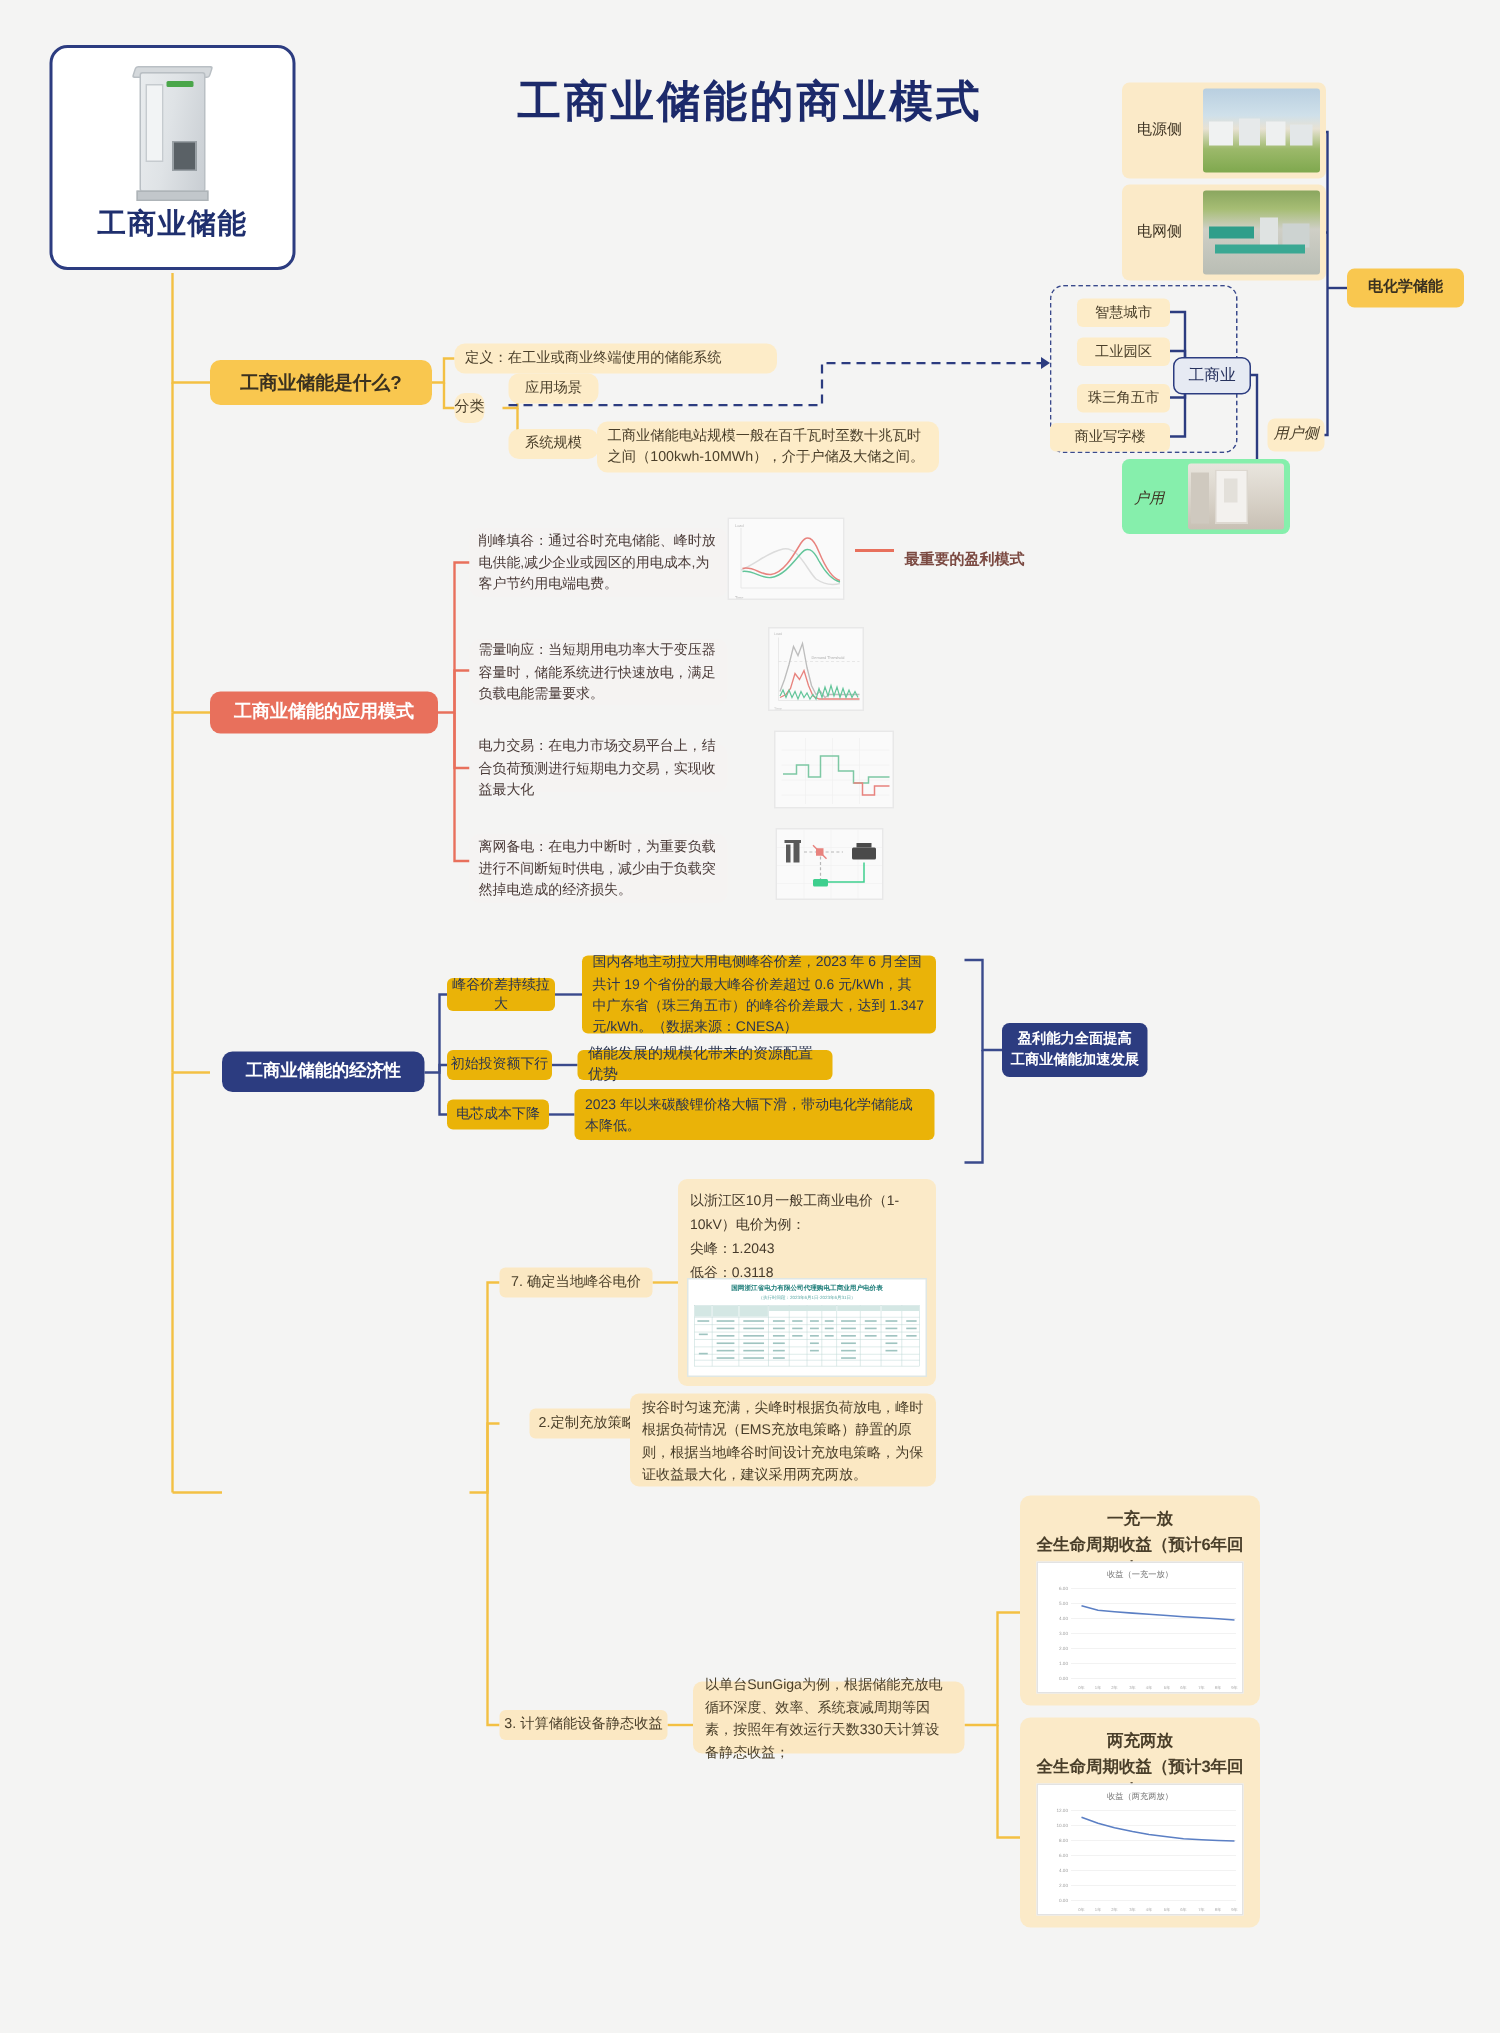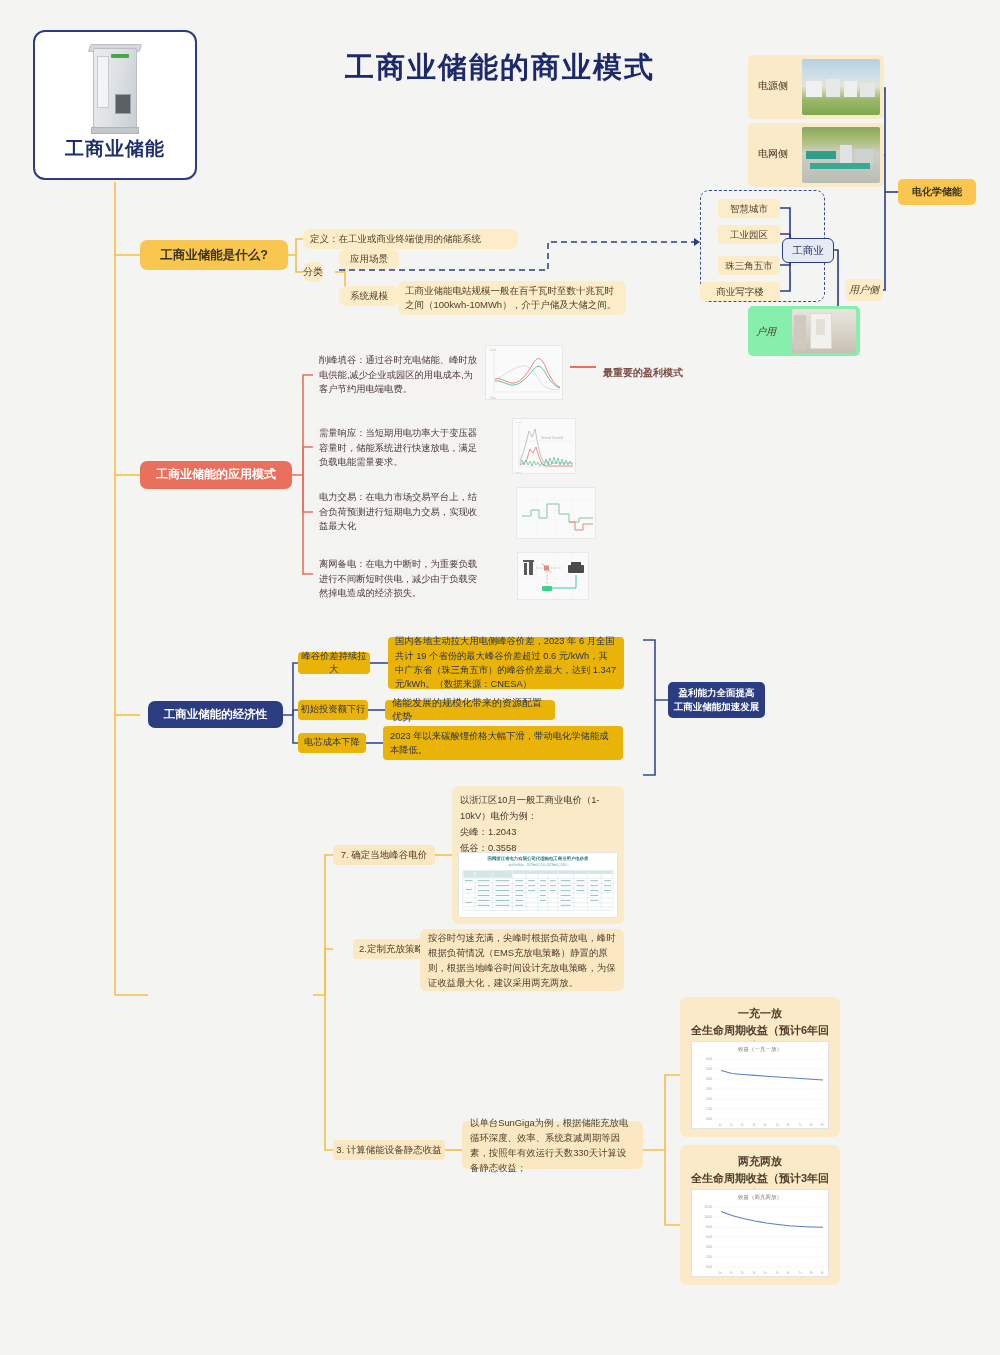--- a/index.html
+++ b/index.html
@@ -344,21 +344,21 @@
 
   <div class="pill b-strong" style="left:668px; top:682px; width:97px; height:36px; font-size:9.5px; line-height:1.5; border-radius:5px;">盈利能力全面提高
 工商业储能加速发展</div>
 
 
   <div class="pill y-soft2" style="left:333px; top:845px; width:102px; height:20px; font-size:9.5px; border-radius:4px;">7. 确定当地峰谷电价</div>
 
   <div class="card-yellow" style="left:452px; top:786px; width:172px; height:138px; background:#fbeac8; border-radius:6px;">
     <div style="position:absolute; left:8px; top:7px; width:158px; font-size:9.3px; color:#44392a; line-height:1.72; white-space:pre-line;">以浙江区10月一般工商业电价（1-10kV）电价为例：
 尖峰：1.2043
-低谷：0.3558</div>
+低谷：0.3118</div>
     <div style="position:absolute; left:6px; top:66px; width:160px; height:66px; background:#ffffff; border:1px solid #dfe7e5; overflow:hidden;">
       <div style="text-align:center; font-size:4.4px; font-weight:700; color:#1b7c78; margin-top:3px;">国网浙江省电力有限公司代理购电工商业用户电价表</div>
       <div style="text-align:center; font-size:3px; color:#5aa8a4; margin-top:1.5px;">（执行时间段：2023年6月1日-2023年6月31日）</div>
       <svg viewBox="0 0 160 44" width="158" height="44" style="margin-top:2px;">
         <g stroke="#bfd9d6" stroke-width="0.35" fill="none">
           <rect x="4" y="1" width="152" height="41"></rect>
           <line x1="4" y1="9" x2="156" y2="9"></line>
             <line x1="4" y1="14" x2="156" y2="14"></line>
           <line x1="4" y1="19" x2="156" y2="19"></line>
             <line x1="4" y1="24" x2="156" y2="24"></line>

